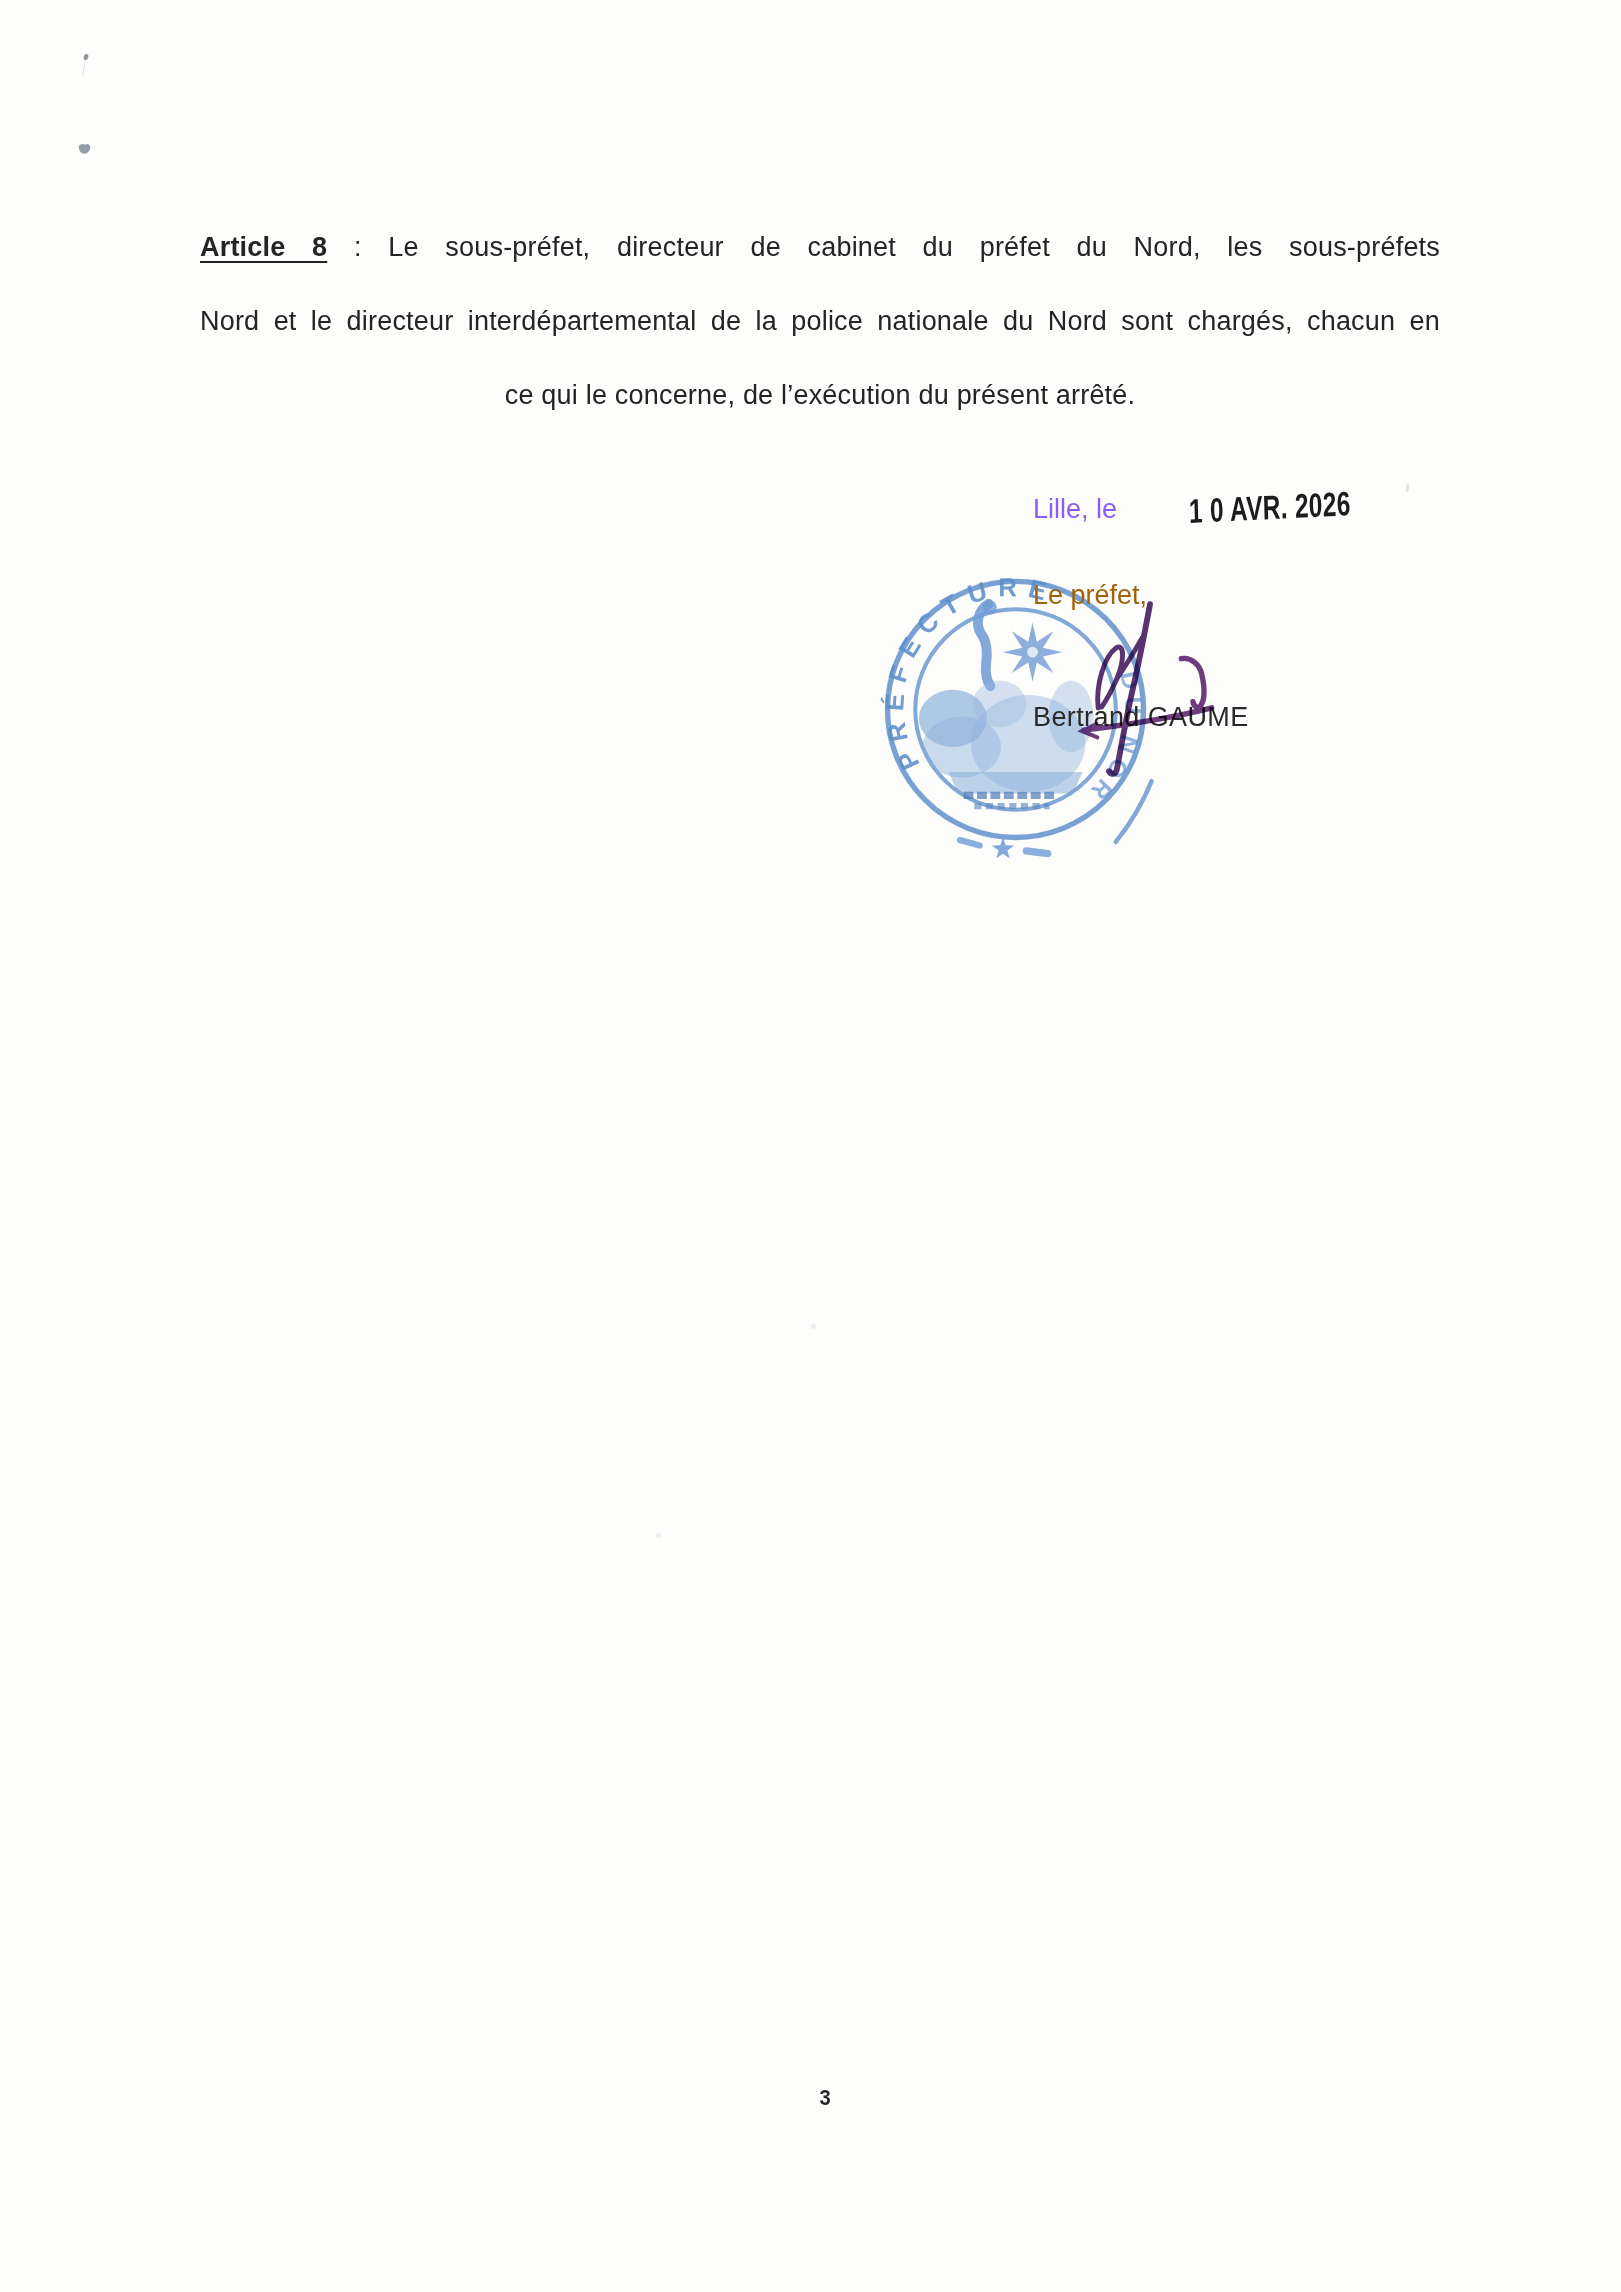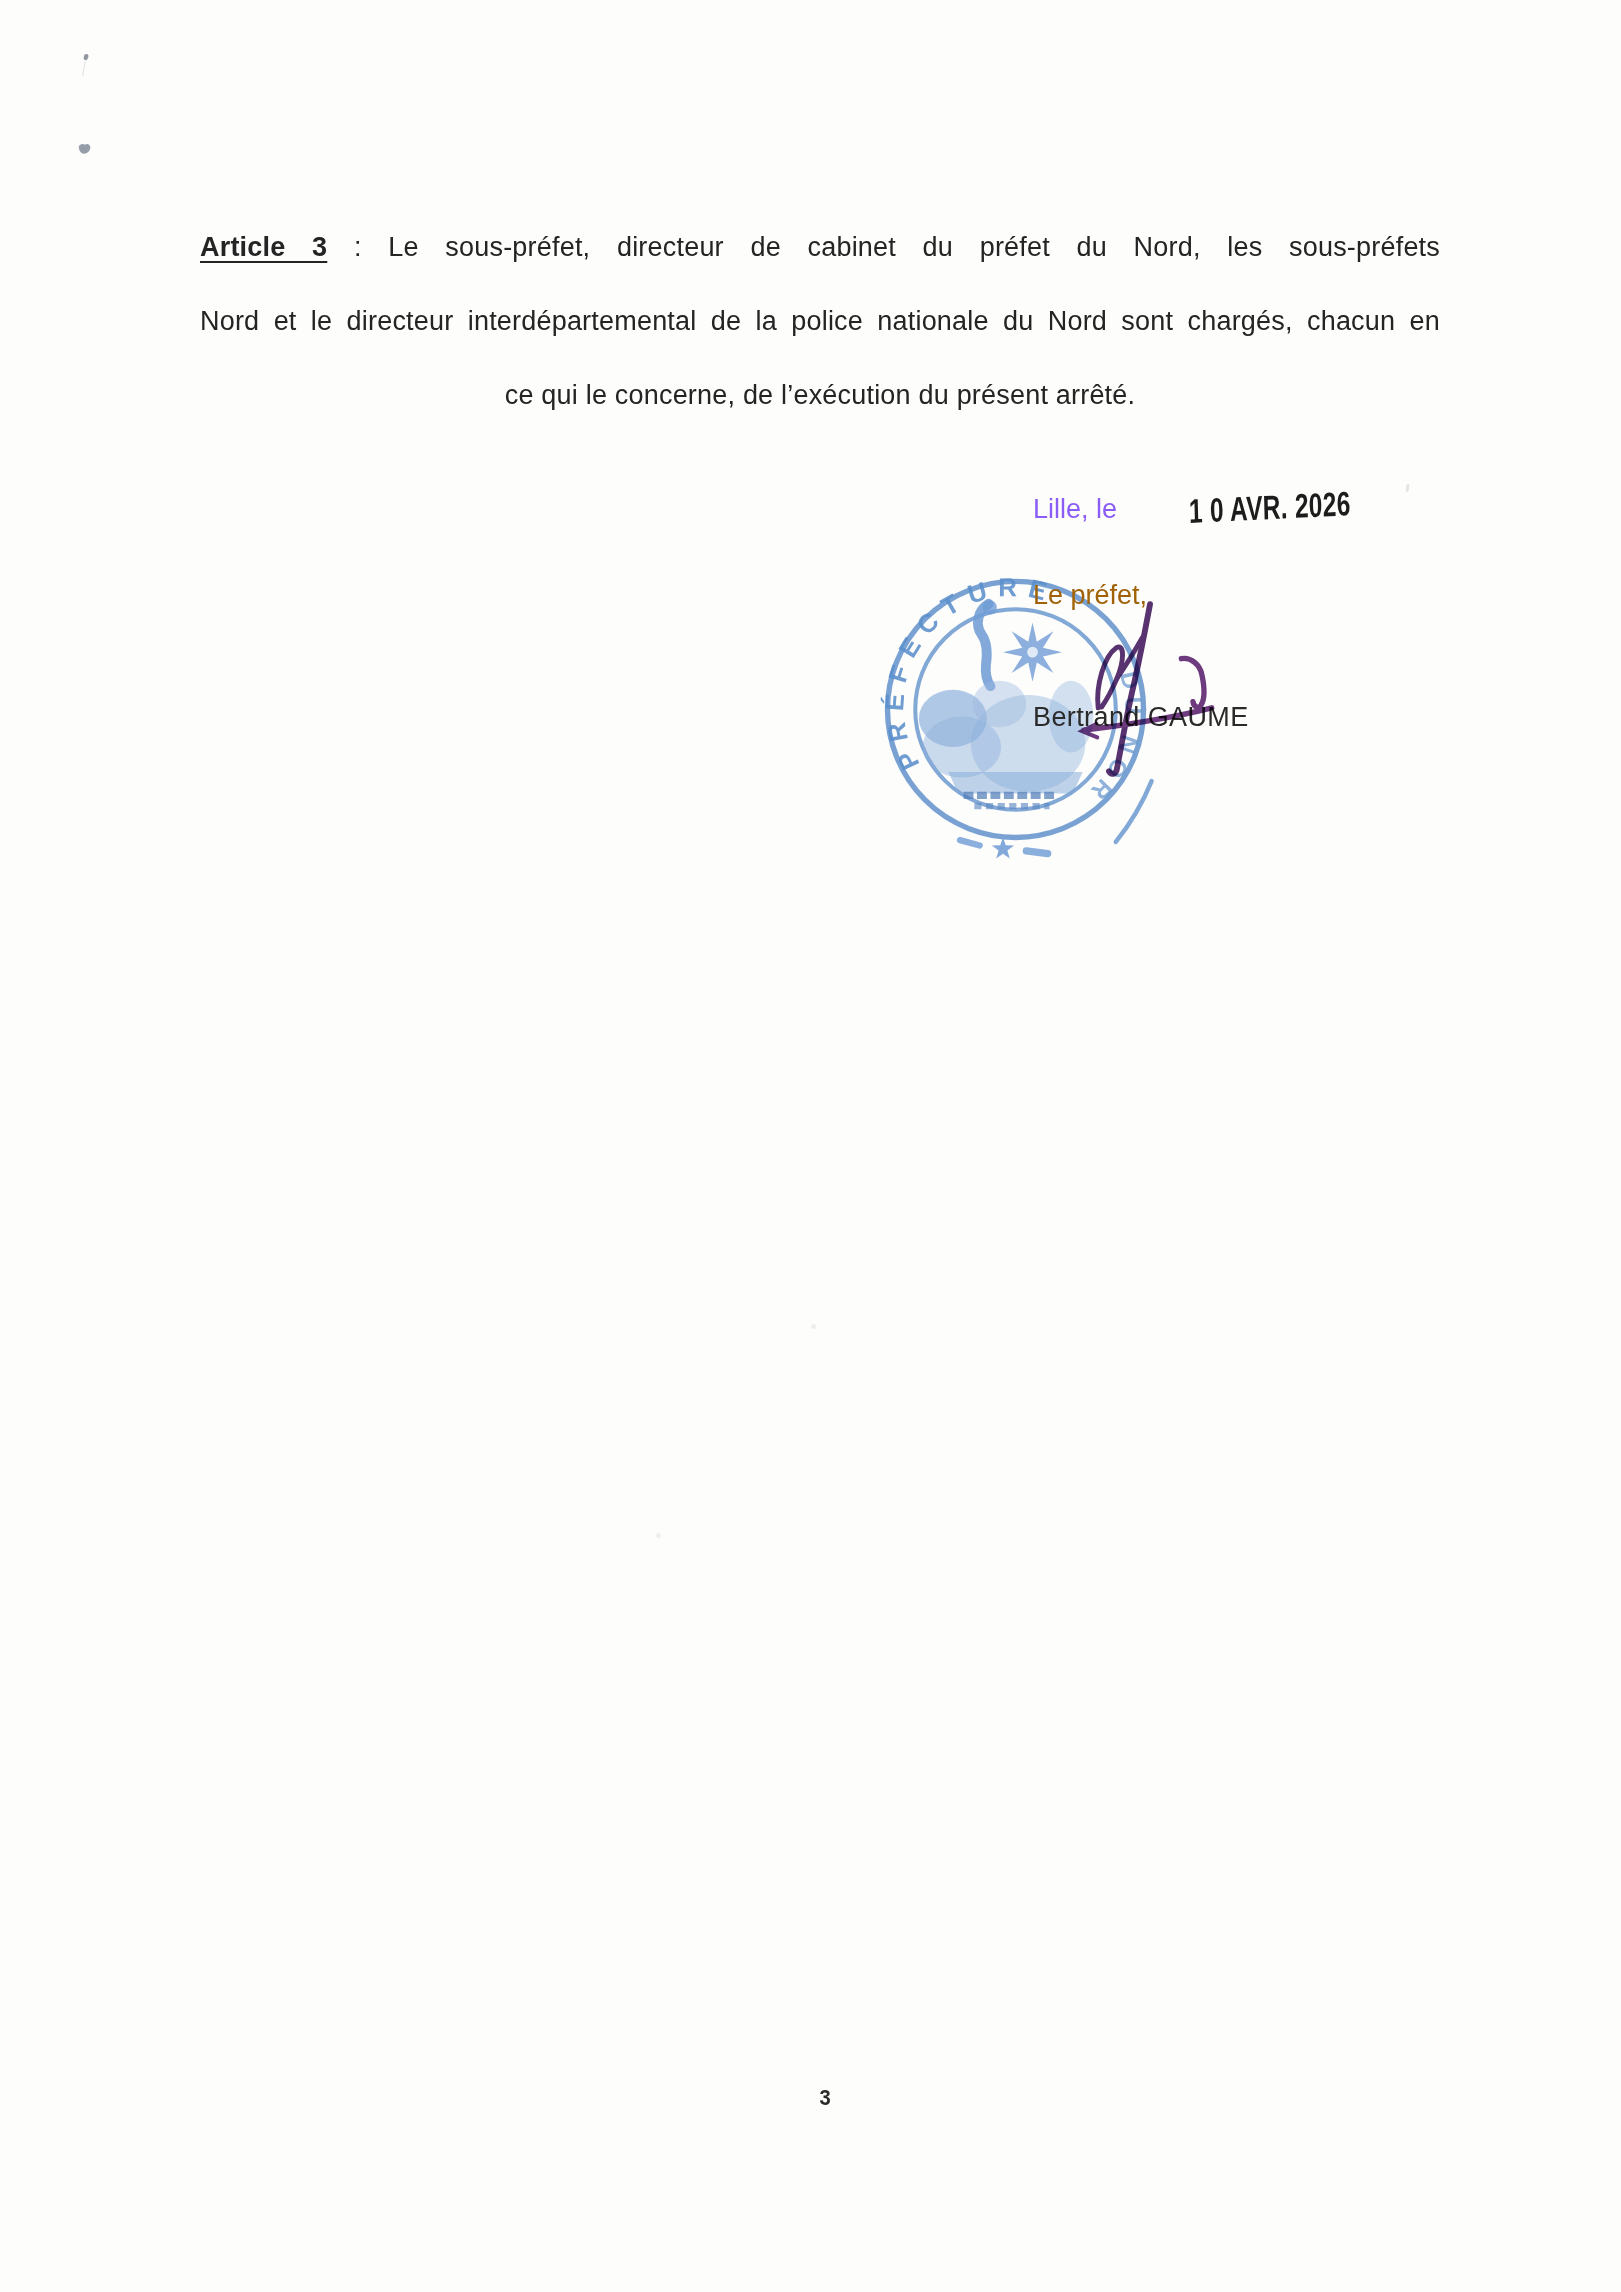--- a/index.html
+++ b/index.html
@@ -79,21 +79,21 @@
   </svg>
   <svg class="speck" style="left:77px;top:143px;" width="16" height="12.5" viewBox="0 0 18 14">
     <path d="M2,4 C3,1 7,0 9,2 C11,0 15,1 15,5 C15,9 11,12 8,12 C4,12 2,8 2,4 Z" fill="#7b8494" opacity="0.8"></path>
   </svg>
   <div class="speck" style="left:1112px;top:390px;width:4.5px;height:7.2px;background:#c3c7cd;opacity:0.35;border-radius:50%;transform:rotate(20deg);"></div>
   <div class="speck" style="left:1406px;top:484px;width:2.7px;height:8px;background:#b9bdc4;opacity:0.4;border-radius:40%;transform:rotate(8deg);"></div>
   <div class="speck" style="left:811px;top:1324px;width:5.4px;height:4.5px;background:#c9ccd1;opacity:0.3;border-radius:50%;"></div>
   <div class="speck" style="left:656px;top:1533px;width:4.5px;height:4.5px;background:#cdd0d4;opacity:0.28;border-radius:50%;"></div>
 
   <div class="paragraph">
-    <div class="jline"><span class="article-label">Article 3</span><span> :  </span><span>Le sous-préfet, directeur de cabinet du préfet du Nord, les sous-préfets</span></div>
+    <div class="jline"><span class="article-label">Article 8</span><span> :  </span><span>Le sous-préfet, directeur de cabinet du préfet du Nord, les sous-préfets</span></div>
     <div class="jline">Nord et le directeur interdépartemental de la police nationale du Nord sont chargés, chacun en</div>
     <div class="lastline">ce qui le concerne, de l’exécution du présent arrêté.</div>
   </div>
 
   <div class="place-line">Lille, le</div>
   <div class="date-stamp">1 0 AVR. 2026</div>
 
   <svg class="stamp-svg" width="296" height="299" viewBox="-160 -158 330 334">
     <g opacity="0.92">
 

